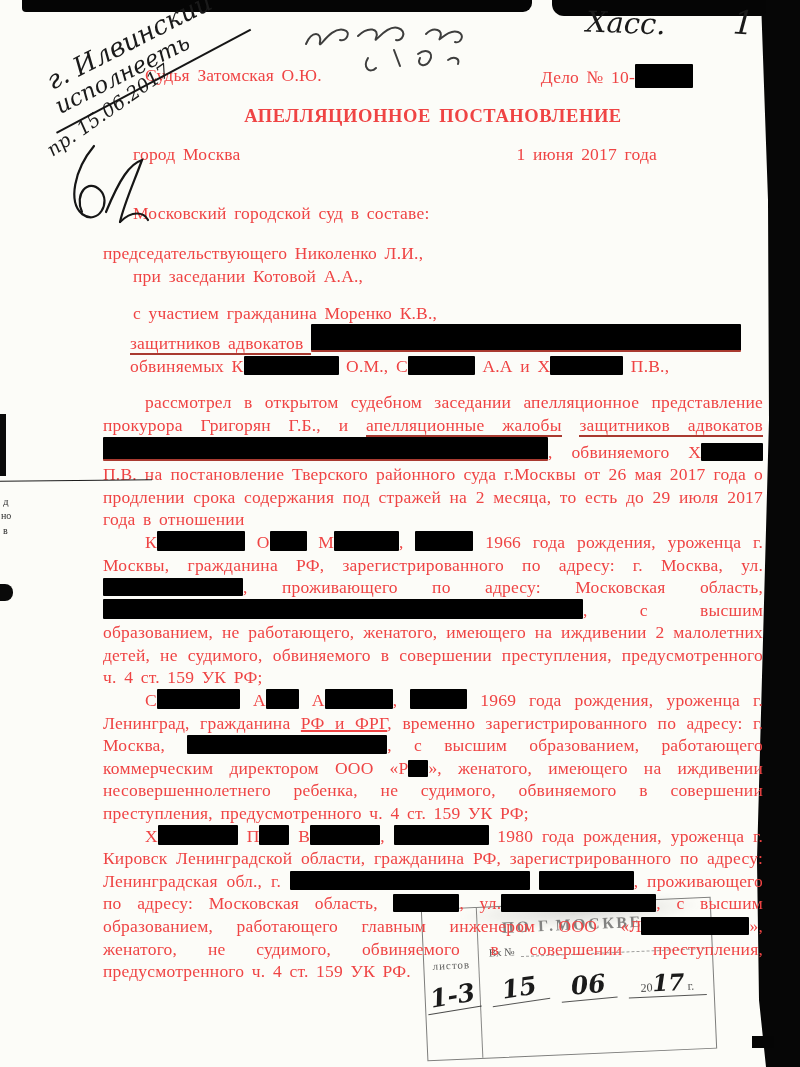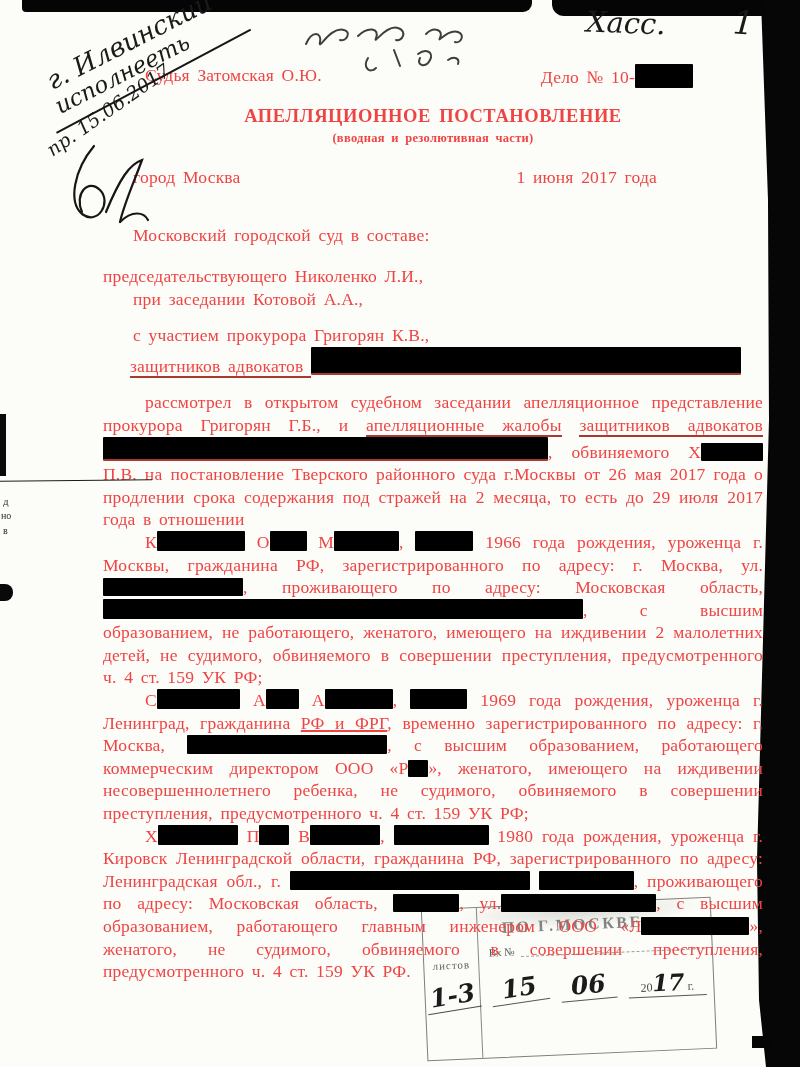--- a/index.html
+++ b/index.html
@@ -119,30 +119,30 @@
       </div>
     </div>
   </div>
 
   <div class="content">
     <div class="row">
       <span class="judge">Судья Затомская О.Ю.</span>
       <span class="case"><span>Дело № 10-9</span><span class="redact" style="width: 58px; height: 24px;"></span></span>
     </div>
     <div class="title">АПЕЛЛЯЦИОННОЕ ПОСТАНОВЛЕНИЕ</div>
-    <div class="subtitle">(вводная и резолютивная части)</div>
     <div class="row-city">
       <span class="city">город Москва</span>
       <span class="date">1 июня 2017 года</span>
     </div>
     <div class="court">Московский городской суд в составе:</div>
     <div class="presiding">председательствующего Николенко Л.И.,</div>
     <div class="secretary">при заседании Котовой А.А.,</div>
-    <div class="prosecutor">с участием прокурора Григорян К.В.,</div>
+    <div class="prosecutor">с участием гражданина Моренко К.В.,</div>
     <div class="defenders"><span class="u-red">защитников адвокатов </span><span class="redact u-red" style="width: 430px; height: 26px;"></span></div>
+    <div class="accused"><span>обвиняемых К</span><span class="redact" style="width: 95px; height: 19px;"></span><span> О.М., С</span><span class="redact" style="width: 67px; height: 19px;"></span><span> А.А и Х</span><span class="redact" style="width: 73px; height: 19px;"></span><span> П.В.,</span></div>
 
     <p class="para first"><span>рассмотрел в открытом судебном заседании апелляционное представление прокурора Григорян Г.Б., и </span><span class="u-red">апелляционные жалобы</span><span> </span><span class="u-red">защитников адвокатов</span><span> </span><span class="redact u-red" style="width: 445px; height: 22px;"></span><span>, обвиняемого Х</span><span class="redact" style="width: 62px; height: 18px;"></span><span> П.В. на постановление Тверского районного суда г.Москвы от 26 мая 2017 года о продлении срока содержания под стражей на 2 месяца, то есть до 29 июля 2017 года в отношении</span></p>
     <p class="para"><span>К</span><span class="redact" style="width: 88px; height: 20px;"></span><span> О</span><span class="redact" style="width: 37px; height: 20px;"></span><span> М</span><span class="redact" style="width: 65px; height: 20px;"></span><span>, </span><span class="redact" style="width: 58px; height: 20px;"></span><span> 1966 года рождения, уроженца г. Москвы, гражданина РФ, зарегистрированного по адресу: г. Москва, ул.</span><span class="redact" style="width: 140px; height: 18px;"></span><span>, проживающего по адресу: Московская область, </span><span class="redact" style="width: 480px; height: 20px;"></span><span>, с высшим образованием, не работающего, женатого, имеющего на иждивении 2 малолетних детей, не судимого, обвиняемого в совершении преступления, предусмотренного ч. 4 ст. 159 УК РФ;</span></p>
     <p class="para"><span>С</span><span class="redact" style="width: 83px; height: 20px;"></span><span> А</span><span class="redact" style="width: 33px; height: 20px;"></span><span> А</span><span class="redact" style="width: 68px; height: 20px;"></span><span>, </span><span class="redact" style="width: 57px; height: 20px;"></span><span> 1969 года рождения, уроженца г. Ленинград, гражданина </span><span class="u-black">РФ и ФРГ</span><span>, временно зарегистрированного по адресу: г. Москва, </span><span class="redact" style="width: 200px; height: 19px;"></span><span>, с высшим образованием, работающего коммерческим директором ООО «Р</span><span class="redact" style="width: 20px; height: 17px;"></span><span>», женатого, имеющего на иждивении несовершеннолетнего ребенка, не судимого, обвиняемого в совершении преступления, предусмотренного ч. 4 ст. 159 УК РФ;</span></p>
     <p class="para"><span>Х</span><span class="redact" style="width: 80px; height: 20px;"></span><span> П</span><span class="redact" style="width: 30px; height: 20px;"></span><span> В</span><span class="redact" style="width: 70px; height: 20px;"></span><span>, </span><span class="redact" style="width: 95px; height: 20px;"></span><span> 1980 года рождения, уроженца г. Кировск Ленинградской области, гражданина РФ, зарегистрированного по адресу: Ленинградская обл., г. </span><span class="redact" style="width: 240px; height: 19px;"></span><span> </span><span class="redact" style="width: 95px; height: 19px;"></span><span>, проживающего по адресу: Московская область, </span><span class="redact" style="width: 66px; height: 18px;"></span><span>, ул.</span><span class="redact" style="width: 155px; height: 18px;"></span><span>, с высшим образованием, работающего главным инженером ООО «Л</span><span class="redact" style="width: 108px; height: 18px;"></span><span>», женатого, не судимого, обвиняемого в совершении преступления, предусмотренного ч. 4 ст. 159 УК РФ.</span></p>
   </div>
 
   <div class="hw hw-topleft">
     <div class="l1">г. Илвинский</div>
     <div class="l2">исполнееть</div>

